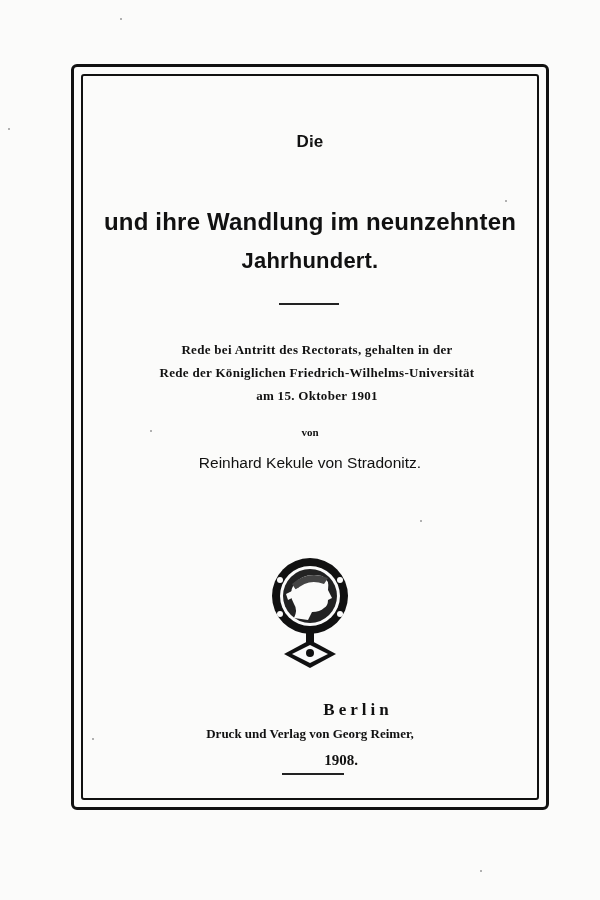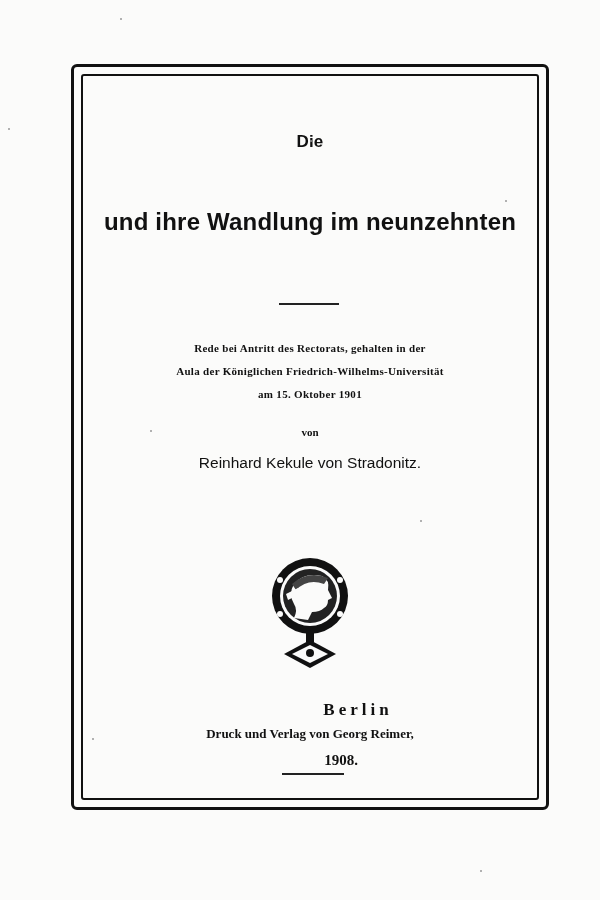--- a/index.html
+++ b/index.html
@@ -18,21 +18,21 @@
   .content { position:absolute; left:84px; top:76px; width:452px; height:722px; text-align:center; }
   .line { position:absolute; left:0; width:100%; text-align:center; white-space:nowrap; }
   .title {
     font-family:"Liberation Sans", sans-serif; font-weight:bold; letter-spacing:0.2px;
   }
   .t-die { top:56px; font-size:17px; }
   .t-1 { top:92px; font-size:22px; }
   .t-2 { top:132px; font-size:24px; }
   .t-3 { top:172px; font-size:22px; }
   .rule { position:absolute; left:195px; top:227px; width:60px; height:2px; background:#222; }
-  .sub { font-family:"Liberation Serif", serif; font-size:11px; font-weight:bold; letter-spacing:0.3px; }
+  .sub { font-family:"Liberation Serif", serif; font-size:13px; font-weight:bold; letter-spacing:0.3px;padding-left:7px; }
   .s-1 { top:266px; }
   .s-2 { top:289px; }
   .s-3 { top:312px; }
   .von { top:350px; font-size:11px; font-family:"Liberation Serif", serif; font-weight:bold; }
   .author { top:378px; font-family:"Liberation Sans", sans-serif; font-weight:normal; font-size:15.5px; }
   .emblem { position:absolute; left:180px; top:478px; width:92px; height:120px; }
   .city { top:624px; font-family:"Liberation Serif", serif; font-weight:bold; font-size:17px; letter-spacing:4px;padding-left:48px; }
   .publisher { top:650px; font-family:"Liberation Serif", serif; font-weight:bold; font-size:13px; }
   .year { top:676px; font-family:"Liberation Serif", serif; font-weight:bold; font-size:15px;padding-left:31px; }
   .year-rule { position:absolute; left:198px; top:697px; width:62px; height:2px; background:#222; }
@@ -40,25 +40,26 @@
 </style>
 </head>
 <body>
 
 <div class="frame-outer"></div>
 <div class="frame-inner"></div>
 
 <div class="content">
   <div class="line title t-die">Die</div>
   <div class="line title t-2">und ihre Wandlung im neunzehnten</div>
+  <div class="line title t-3">Jahrhundert.</div>
 
   <div class="rule"></div>
 
   <div class="line sub s-1">Rede bei Antritt des Rectorats, gehalten in der</div>
-  <div class="line sub s-2">Aula der Königlichen Friedrich-Wilhelms-Universität</div>
+  <div class="line sub s-2">Rede der Königlichen Friedrich-Wilhelms-Universität</div>
   <div class="line sub s-3">am 15. Oktober 1901</div>
 
   <div class="line von">von</div>
   <div class="line author">Reinhard Kekule von Stradonitz.</div>
 
   <svg class="emblem" viewBox="0 0 92 120">
 
     <circle cx="46" cy="42" r="38" fill="#111"></circle>
     <circle cx="46" cy="42" r="30" fill="#fbfbfa"></circle>
     <circle cx="46" cy="42" r="27" fill="#222"></circle>

